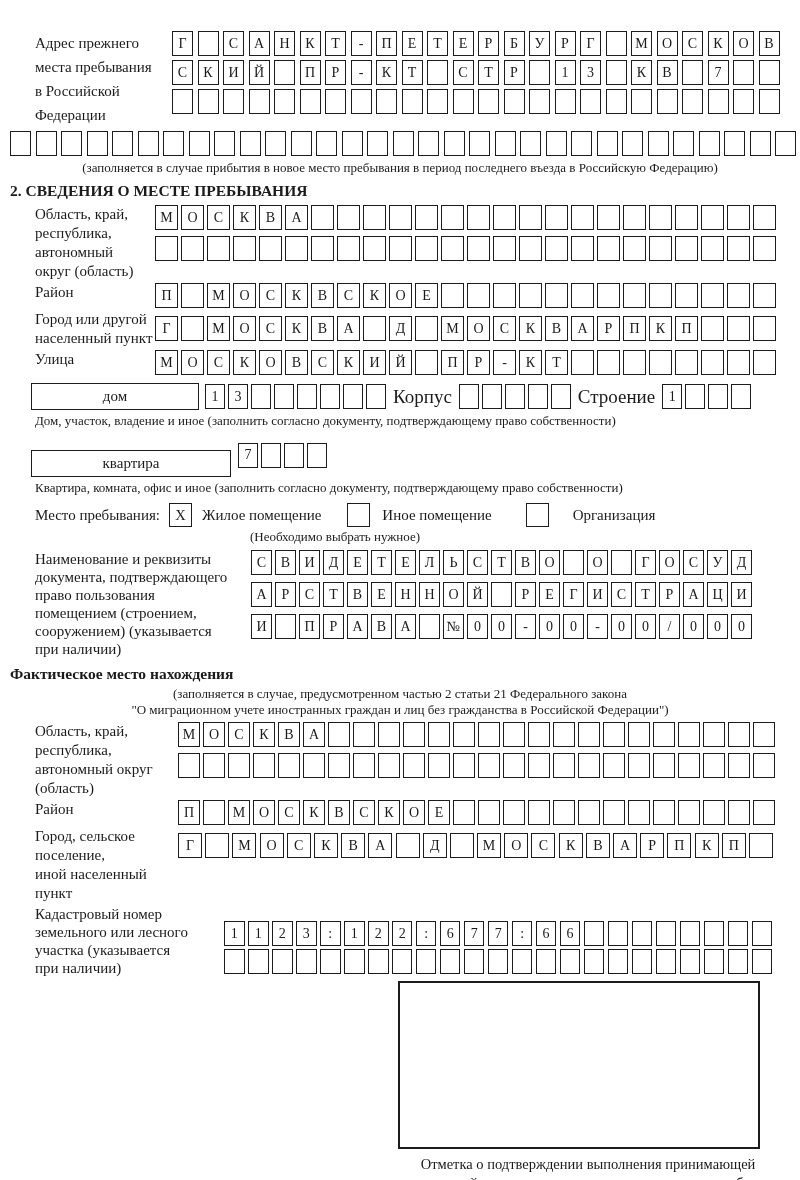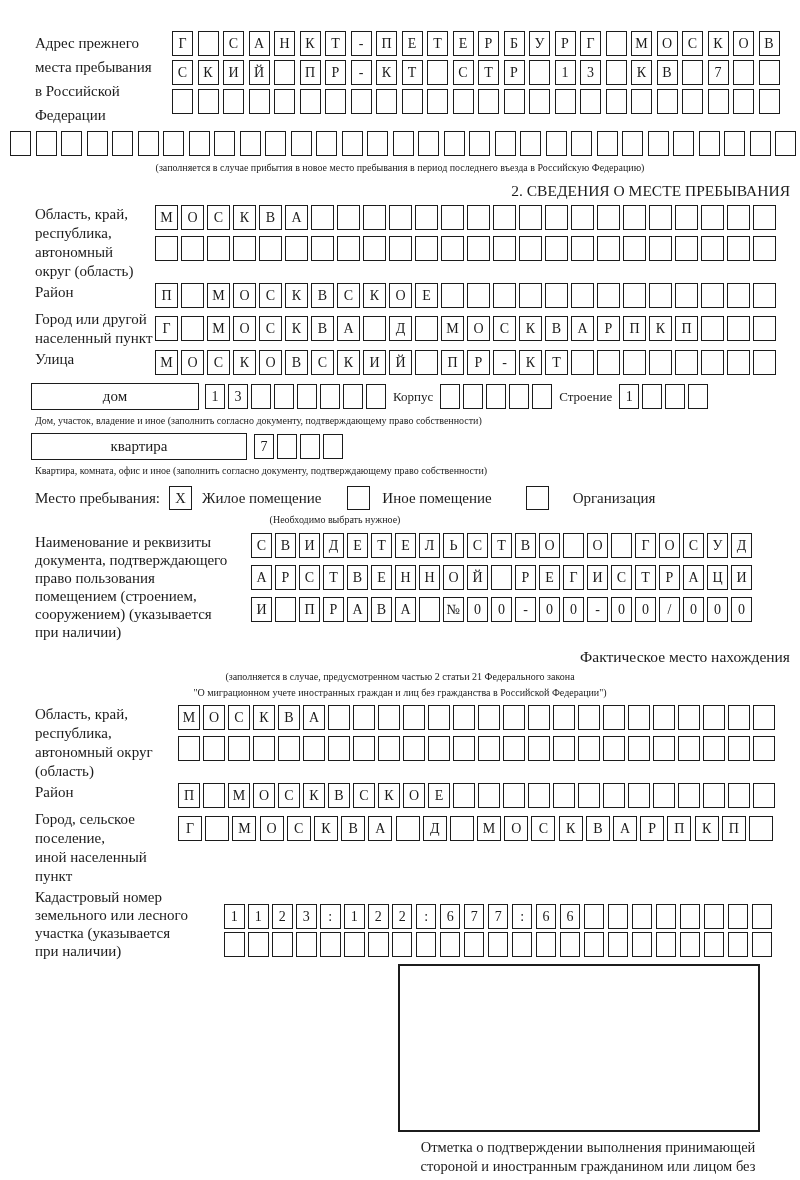--- a/index.html
+++ b/index.html
@@ -18,35 +18,35 @@
   .cellrow{display:flex;flex:0 0 auto;}
   .cell{border:1.5px solid #1c1c1c;height:25px;box-sizing:border-box;display:flex;align-items:center;justify-content:center;font-size:14px;background:#fff;flex:0 0 auto;}
   .r-prev{gap:4.5px;}  .r-prev .cell{width:21px;}
   .r-s2{gap:3px;}      .r-s2 .cell{width:23px;}
   .r-doc{gap:3px;}     .r-doc .cell{width:21px;}
   .r-f24{gap:3px;}     .r-f24 .cell{width:22px;}
   .r-f22{gap:3.2px;}   .r-f22 .cell{width:24px;}
   .r-kad{gap:3.4px;}   .r-kad .cell{width:20.6px;}
   .r-dom{gap:3px;}     .r-dom .cell{width:20px;}
   .gap6{row-gap:6px;}
-  .caption{font-size:10px;line-height:16px;}
+  .caption{font-size:13px;line-height:16px;}
   .cap-center{text-align:center;}
   .cap-left{padding-left:25px;}
-  .heading{font-weight:normal;font-size:15.5px;text-align:right;line-height:19px;}
+  .heading{font-weight:bold;font-size:15.5px;text-align:left;line-height:19px;}
   .widebox{border:1.5px solid #1c1c1c;height:27px;box-sizing:border-box;display:flex;align-items:center;justify-content:center;font-size:15px;flex:0 0 auto;}
   .checkbox{border:1.5px solid #1c1c1c;width:23px;height:24px;box-sizing:border-box;display:flex;align-items:center;justify-content:center;font-size:14.5px;flex:0 0 auto;}
   .mesto-row{display:flex;align-items:center;font-size:15px;padding-left:25px;text-align:center;}
   .stamp-box{border:2px solid #1c1c1c;width:362px;height:168px;margin:4px 0 0 388px;box-sizing:border-box;}
   .stamp-note{margin:6px 0 0 368px;width:420px;text-align:center;font-size:14.5px;line-height:18.5px;}
   .mt2{margin-top:2px;} .mt3{margin-top:3px;} .mt4{margin-top:4px;} .mt5{margin-top:5px;}
   .mt6{margin-top:6px;} .mt7{margin-top:7px;} .mt8{margin-top:8px;} .mt26{margin-top:26px;}
   .off16{margin-top:16px;}
   .off6{margin-top:6px;}
   .dom-row{display:flex;align-items:center;margin-left:21px;}
-  .inline-lbl{font-size:13px;margin:0 7px;}
+  .inline-lbl{font-size:19px;margin:0 7px;}
 </style>
 </head>
 <body>
 
 <div class="page">
 
 
   <div class="frow mt26">
     <div class="lbl lbl-tall w162">
       <div>Адрес прежнего</div>
@@ -352,21 +352,21 @@
     <div class="cellrow r-dom">
         <div class="cell">1</div>
         <div class="cell"></div>
         <div class="cell"></div>
         <div class="cell"></div>
       </div>
   </div>
   <div class="caption cap-left mt3">Дом, участок, владение и иное (заполнить согласно документу, подтверждающему право собственности)</div>
 
   <div class="dom-row mt4">
-    <div class="widebox" style="width:216px;">квартира</div>
+    <div class="widebox" style="width:200px;margin-top:17px;">квартира</div>
     <div class="cellrow r-dom" style="margin-left:7px;">
         <div class="cell">7</div>
         <div class="cell"></div>
         <div class="cell"></div>
         <div class="cell"></div>
       </div>
   </div>
   <div class="caption cap-left mt3">Квартира, комната, офис и иное (заполнить согласно документу, подтверждающему право собственности)</div>
 
   <div class="mesto-row mt7">

